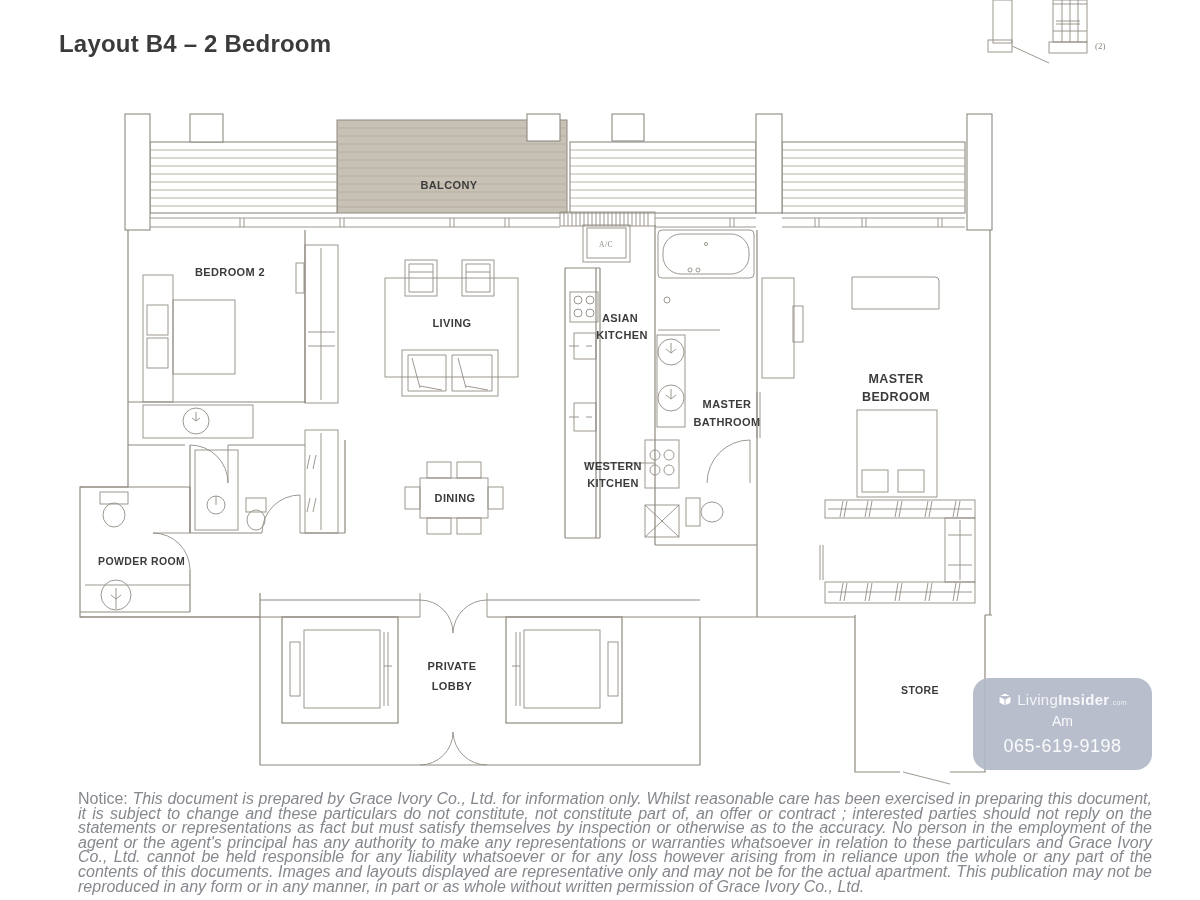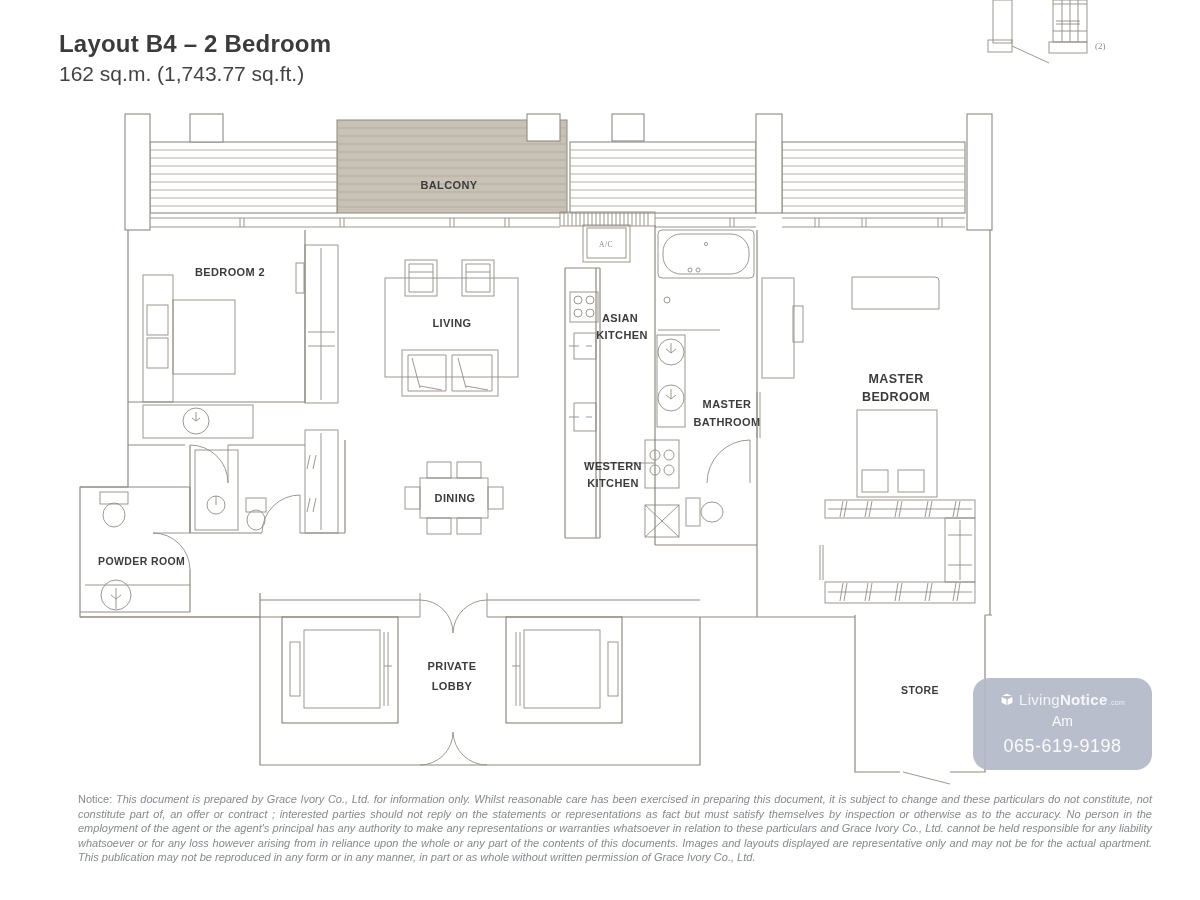--- a/index.html
+++ b/index.html
@@ -27,31 +27,30 @@
              background:rgba(178,184,199,0.92);color:#fdfdfe;display:flex;flex-direction:column;
              align-items:center;justify-content:center;gap:1px;}
   .wm-brand{display:flex;align-items:baseline;font-size:15px;letter-spacing:0.3px;color:#f6f7fa;}
   .wm-brand .cube{position:relative;top:2px;margin-right:5px;}
   .wm-light{font-weight:normal;opacity:0.95;}
   .wm-bold{font-weight:bold;}
   .wm-tld{font-size:7px;opacity:0.85;margin-left:1px;}
   .wm-line2{font-size:14px;font-weight:normal;opacity:0.95;line-height:24px;}
   .wm-line3{font-size:18px;font-weight:normal;opacity:0.97;line-height:24px;letter-spacing:0.5px;}
   .notice{position:absolute;left:78px;top:792px;width:1074px;color:#85898e;
-          font-size:11px;line-height:14.6px;text-align:justify;font-style:italic;}
+          font-size:16px;line-height:14.6px;text-align:justify;font-style:italic;}
   .notice .prefix{font-style:normal;}
 </style>
 </head>
 <body>
 
 <div class="page">
 
   <div class="titleblock">
     <h1>Layout B4 – 2 Bedroom</h1>
-    <h2>162 sq.m. (1,743.77 sq.ft.)</h2>
   </div>
 
   <svg class="plan" width="1200" height="900" viewBox="0 0 1200 900">
 
     <g>
       <rect class="t" x="993" y="0" width="19" height="43"></rect>
       <rect class="t" x="988" y="40" width="24" height="12"></rect>
       <path class="t" d="M1012,46 L1049,63"></path>
       <rect class="t" x="1049" y="42" width="38" height="11"></rect>
       <rect class="t" x="1053" y="0" width="34" height="42"></rect>
@@ -262,21 +261,21 @@
   </svg>
 
   <div class="watermark">
     <div class="wm-brand">
       <span class="cube">
         <svg width="14" height="15" viewBox="0 0 14 15">
           <path d="M7,1 L13,4 L13,11 L7,14 L1,11 L1,4 Z M1,4 L7,7 L13,4 M7,7 L7,14" fill="#ffffff" stroke="#b2b8c7" stroke-width="1"></path>
         </svg>
       </span>
       <span class="wm-light">Living</span>
-        <span class="wm-bold">Notice</span>
+        <span class="wm-bold">Insider</span>
         <span class="wm-tld">.com</span>
     </div>
     <div class="wm-line2">Am</div>
     <div class="wm-line3">065-619-9198</div>
   </div>
 
   <div class="notice">
     <span class="prefix">Notice:</span>
     <span>This document is prepared by Grace Ivory Co., Ltd. for information only. Whilst reasonable care has been exercised in preparing this document, it is subject to change and these particulars do not constitute, not constitute part of, an offer or contract ; interested parties should not reply on the statements or representations as fact but must satisfy themselves by inspection or otherwise as to the accuracy. No person in the employment of the agent or the agent's principal has any authority to make any representations or warranties whatsoever in relation to these particulars and Grace Ivory Co., Ltd.  cannot be held responsible for any liability whatsoever or for any loss however arising from in reliance upon the whole or any part of the contents of this documents. Images and layouts displayed are representative only and may not be for the actual apartment. This publication may not be reproduced in any form or in any manner,  in part or as whole without written permission of Grace Ivory Co., Ltd.</span>
   </div>

